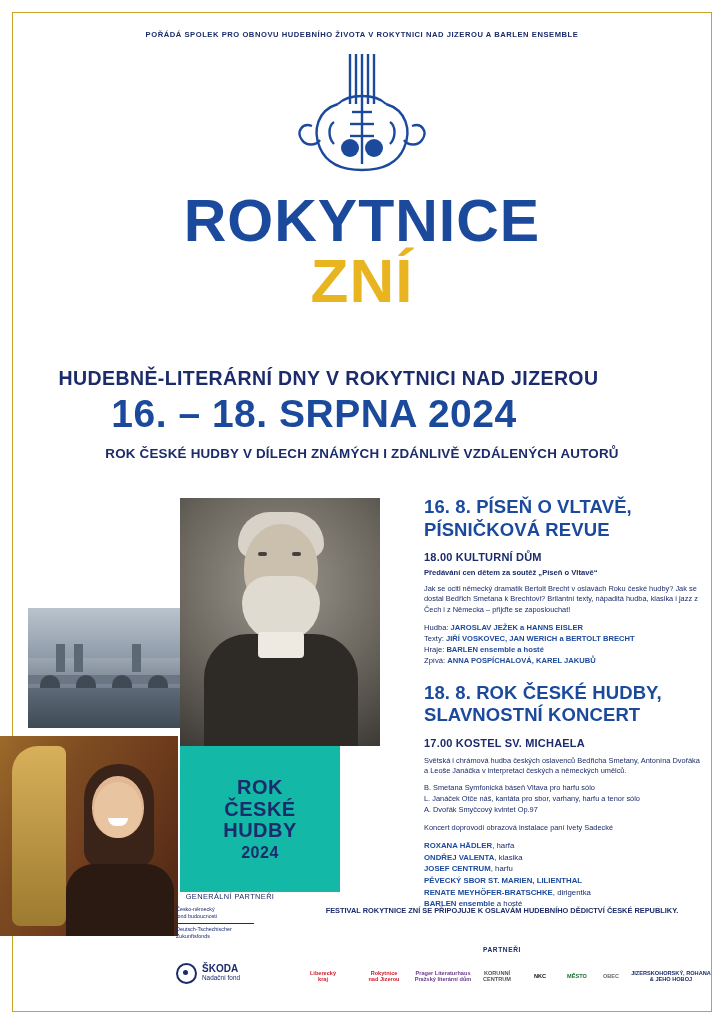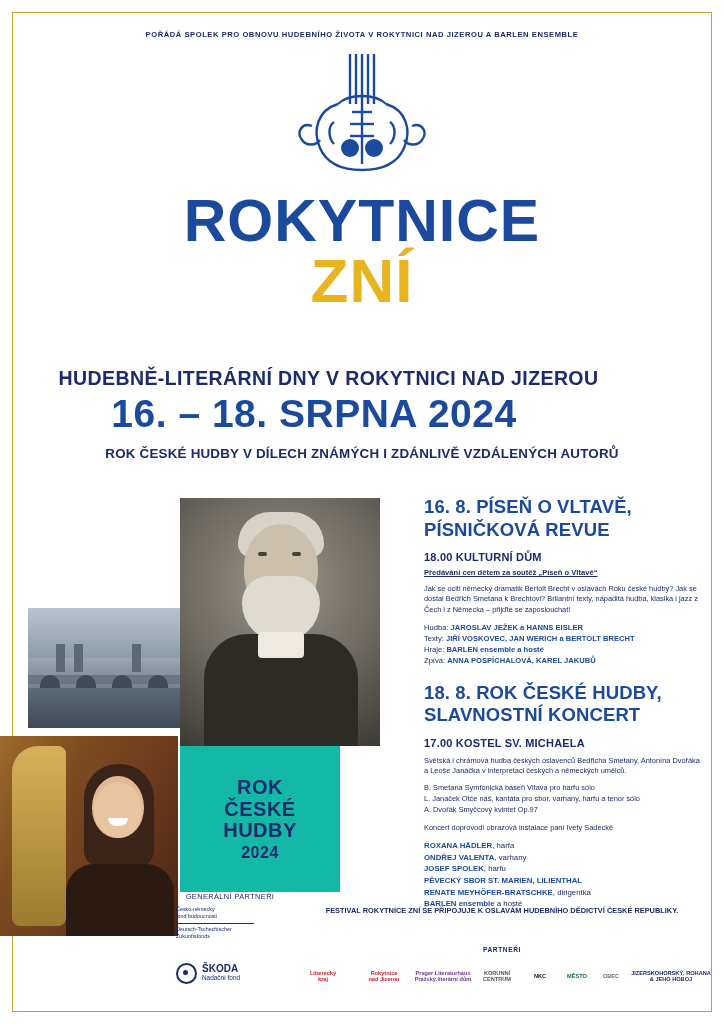--- a/index.html
+++ b/index.html
@@ -125,21 +125,21 @@
     position:absolute;left:424px;top:496px;width:278px;
   }
   .ev-title{
     font-size:18.5px;font-weight:bold;color:#1b4a9c;line-height:1.22;
     letter-spacing:0.1px;
   }
   .ev-place{
     font-size:11px;font-weight:bold;color:#1b2b6b;margin-top:10px;letter-spacing:0.2px;
   }
   .ev-sub{
-    font-size:7.6px;font-weight:bold;color:#1b2b6b;margin-top:5px;text-decoration:underline;
+    font-size:7.6px;font-weight:bold;color:#1b2b6b;margin-top:5px;
   }
   .ev-par{
     font-size:7.4px;color:#1b2b6b;margin-top:7px;line-height:1.38;
   }
   .ev-credits{
     font-size:7.6px;color:#1b2b6b;margin-top:7px;line-height:1.45;
   }
   .ev-credits b{color:#1b4a9c;}
   .ev-lines{
     font-size:7.4px;color:#1b2b6b;margin-top:7px;line-height:1.45;
@@ -313,22 +313,22 @@
       <div class="ev-place">17.00 KOSTEL SV. MICHAELA</div>
       <div class="ev-par">Světská i chrámová hudba českých oslavenců Bedřicha Smetany, Antonína Dvořáka a Leoše Janáčka v interpretaci českých a německých umělců.</div>
       <div class="ev-lines">
         <div>B. Smetana Symfonická báseň Vltava pro harfu sólo</div>
         <div>L. Janáček Otče náš, kantáta pro sbor, varhany, harfu a tenor sólo</div>
         <div>A. Dvořák Smyčcový kvintet Op.97</div>
       </div>
       <div class="ev-note">Koncert doprovodí obrazová instalace paní Ivety Sadecké</div>
       <div class="ev-people">
         <div><b>ROXANA HÄDLER</b><span>, harfa</span></div>
-        <div><b>ONDŘEJ VALENTA</b><span>, varhany</span></div>
-        <div><b>JOSEF SPOLEK</b><span>, harfu</span></div>
+        <div><b>ONDŘEJ VALENTA</b><span>, klasika</span></div>
+        <div><b>JOSEF CENTRUM</b><span>, harfu</span></div>
         <div><b>PĚVECKÝ SBOR ST. MARIEN, LILIENTHAL</b><span></span></div>
         <div><b>RENATE MEYHÖFER-BRATSCHKE</b><span>, dirigentka</span></div>
         <div><b>BARLEN ensemble</b><span> a hosté</span></div>
       </div>
     </div>
   </div>
 
   <div class="partners-title">GENERÁLNÍ PARTNEŘI</div>
 
   <div class="cn-fund">

